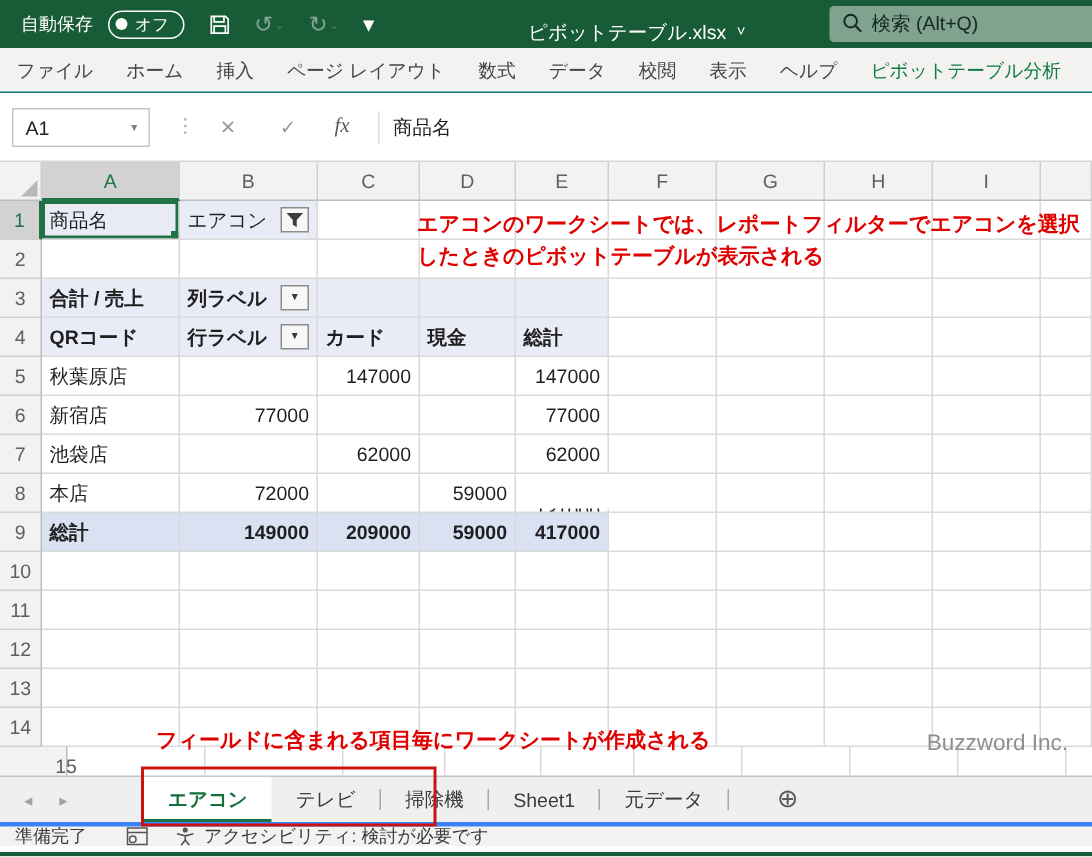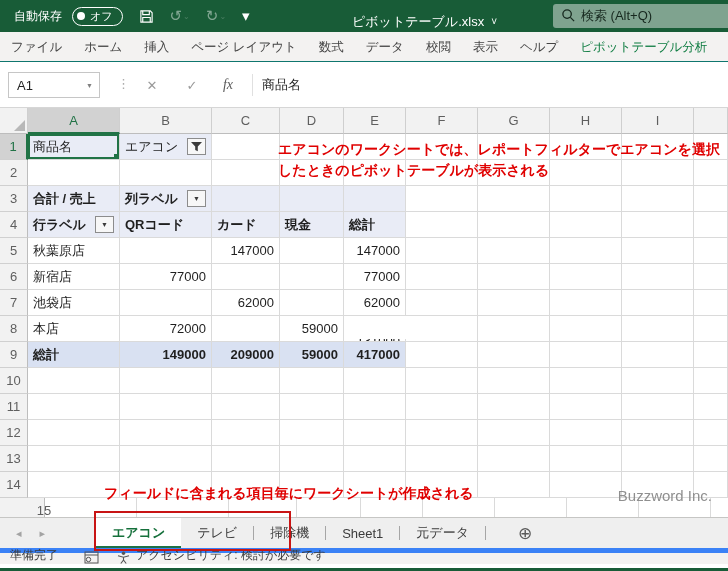--- a/index.html
+++ b/index.html
@@ -65,21 +65,21 @@
   
   .tabbar { position:absolute; left:0; top:517px; width:728px; height:31px; background:#EFEFEF; border-top:1px solid #C6C6C4; display:flex; align-items:stretch; }
   .nav-arrows { display:flex; align-items:center; gap:18px; padding:0 14px 0 16px; color:#A3A3A3; font-size:11px; width:96px; }
   .nav-arrows span { cursor:pointer; }
   .sheettab { display:flex; align-items:center; padding:0 16px; font-size:13px; color:#3B3B3B; cursor:pointer; }
   .sheettab.active { background:#fff; color:#15703B; font-weight:bold; box-shadow:inset 0 -2px 0 #1E7145; }
   .tab-sep { width:1px; height:14px; background:#A6A6A6; align-self:center; }
   .add-sheet { display:flex; align-items:center; margin-left:32px; color:#5A5A5A; font-size:17px; cursor:pointer; }
 
   
-  .statusbar { position:absolute; left:0; top:548px; width:728px; height:16px; background:#F3F2F1; border-top:5px solid #3b82f6; display:flex; align-items:flex-end; font-size:12px; color:#3A3A3A; }
+  .statusbar { position:absolute; left:0; top:548px; width:728px; height:16px; background:#F3F2F1; border-top:3px solid #3b82f6; display:flex; align-items:center; font-size:12px; color:#3A3A3A; }
   .sb-mode { margin-left:10px; cursor:pointer; }
   .sb-icon { margin-left:26px; display:flex; align-items:center; cursor:pointer; }
   .sb-acc-text { margin-left:6px; cursor:pointer; }
   .bottom-line { position:absolute; left:0; top:568px; width:728px; height:3px; background:#185C37; }
 </style>
 </head>
 <body>
 
 <div id="app">
 
@@ -207,27 +207,27 @@
         <div class="cell pv" style="width: 64px;"></div>
         <div class="cell pv" style="width: 62px;"></div>
         <div class="cell" style="width: 72px;"></div>
         <div class="cell" style="width: 72px;"></div>
         <div class="cell" style="width: 72px;"></div>
         <div class="cell" style="width: 72px;"></div>
         <div class="cell" style="width: 34px;"></div>
       </div>
       <div class="g-row">
         <div class="rn" style="width: 28px;">4</div>
+        <div class="cell pv b" style="width: 92px;">QRコード</div>
         <div class="cell pv b" style="width: 92px;">
           <span>行ラベル</span>
           <div class="ddbtn">
             <span>▼</span>
           </div>
         </div>
-        <div class="cell pv b" style="width: 92px;">QRコード</div>
         <div class="cell pv b" style="width: 68px;">カード</div>
         <div class="cell pv b" style="width: 64px;">現金</div>
         <div class="cell pv b" style="width: 62px;">総計</div>
         <div class="cell" style="width: 72px;"></div>
         <div class="cell" style="width: 72px;"></div>
         <div class="cell" style="width: 72px;"></div>
         <div class="cell" style="width: 72px;"></div>
         <div class="cell" style="width: 34px;"></div>
       </div>
       <div class="g-row">

